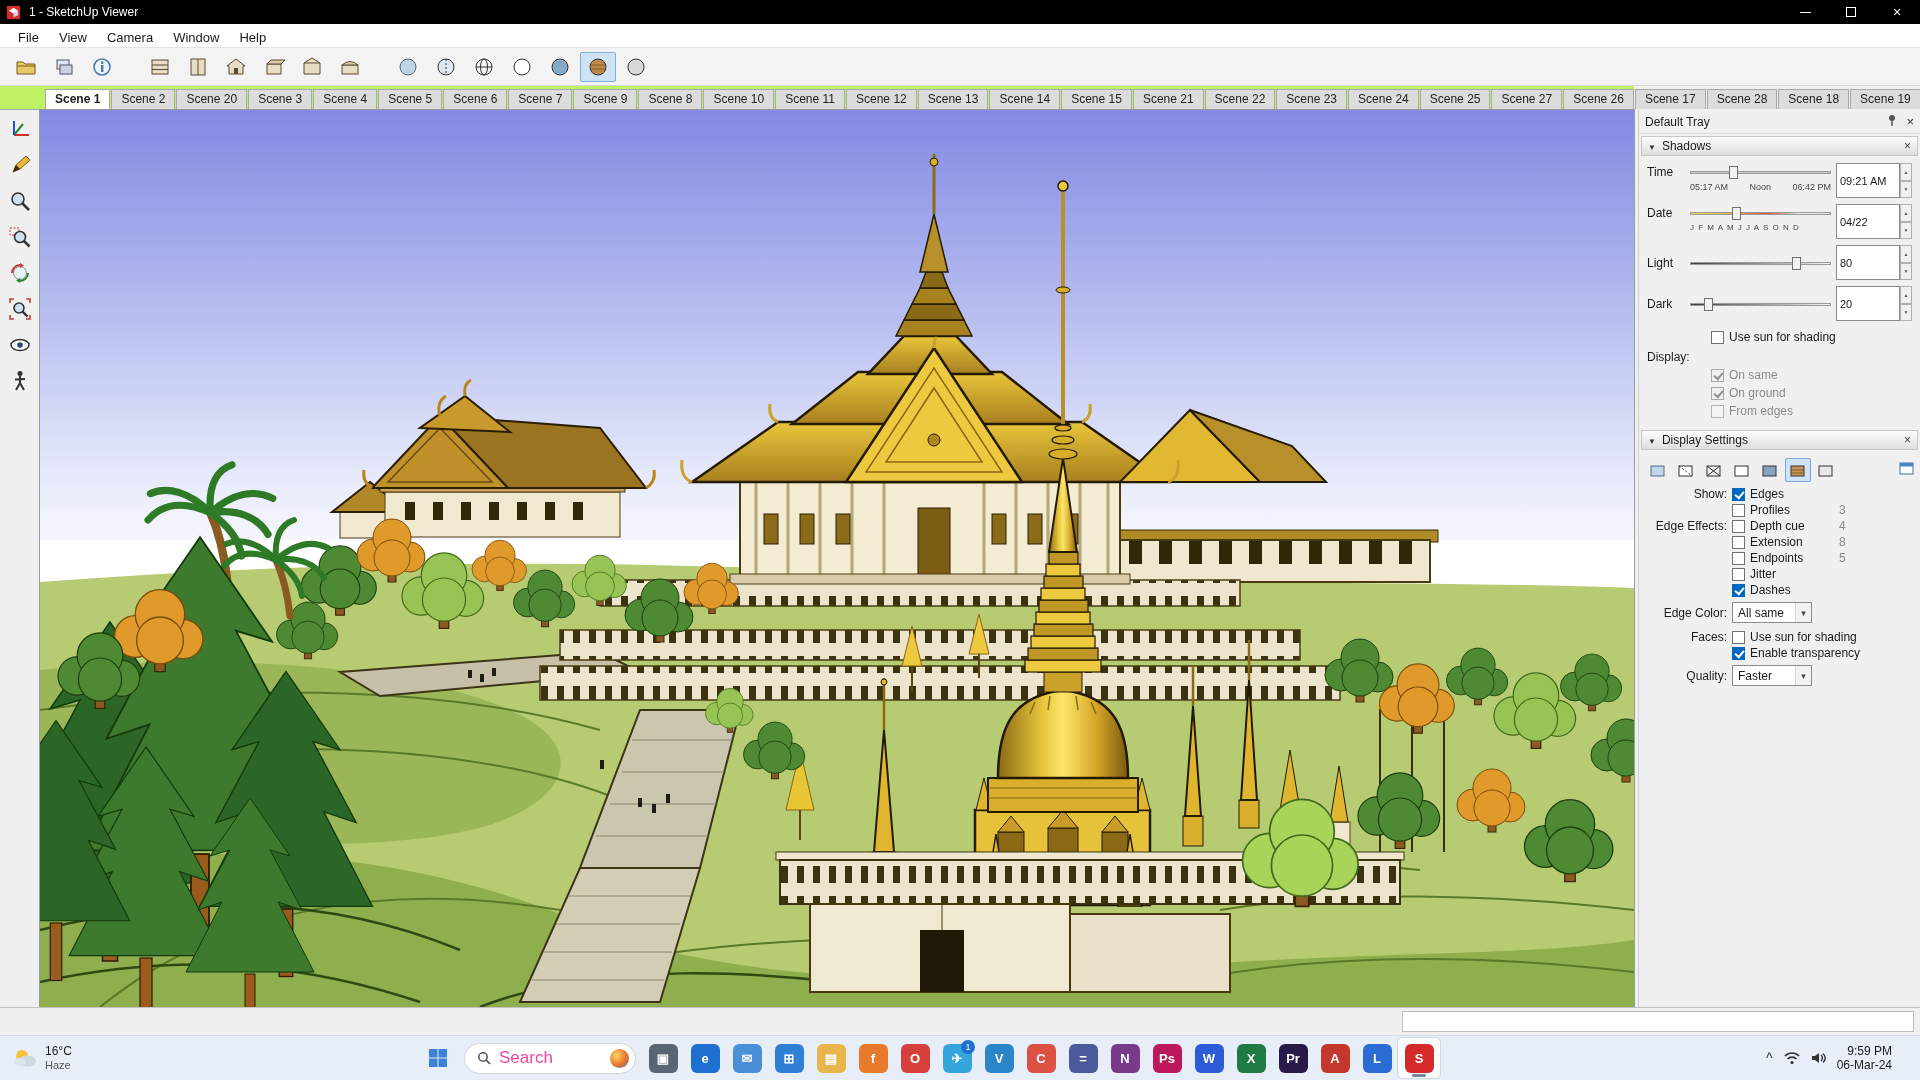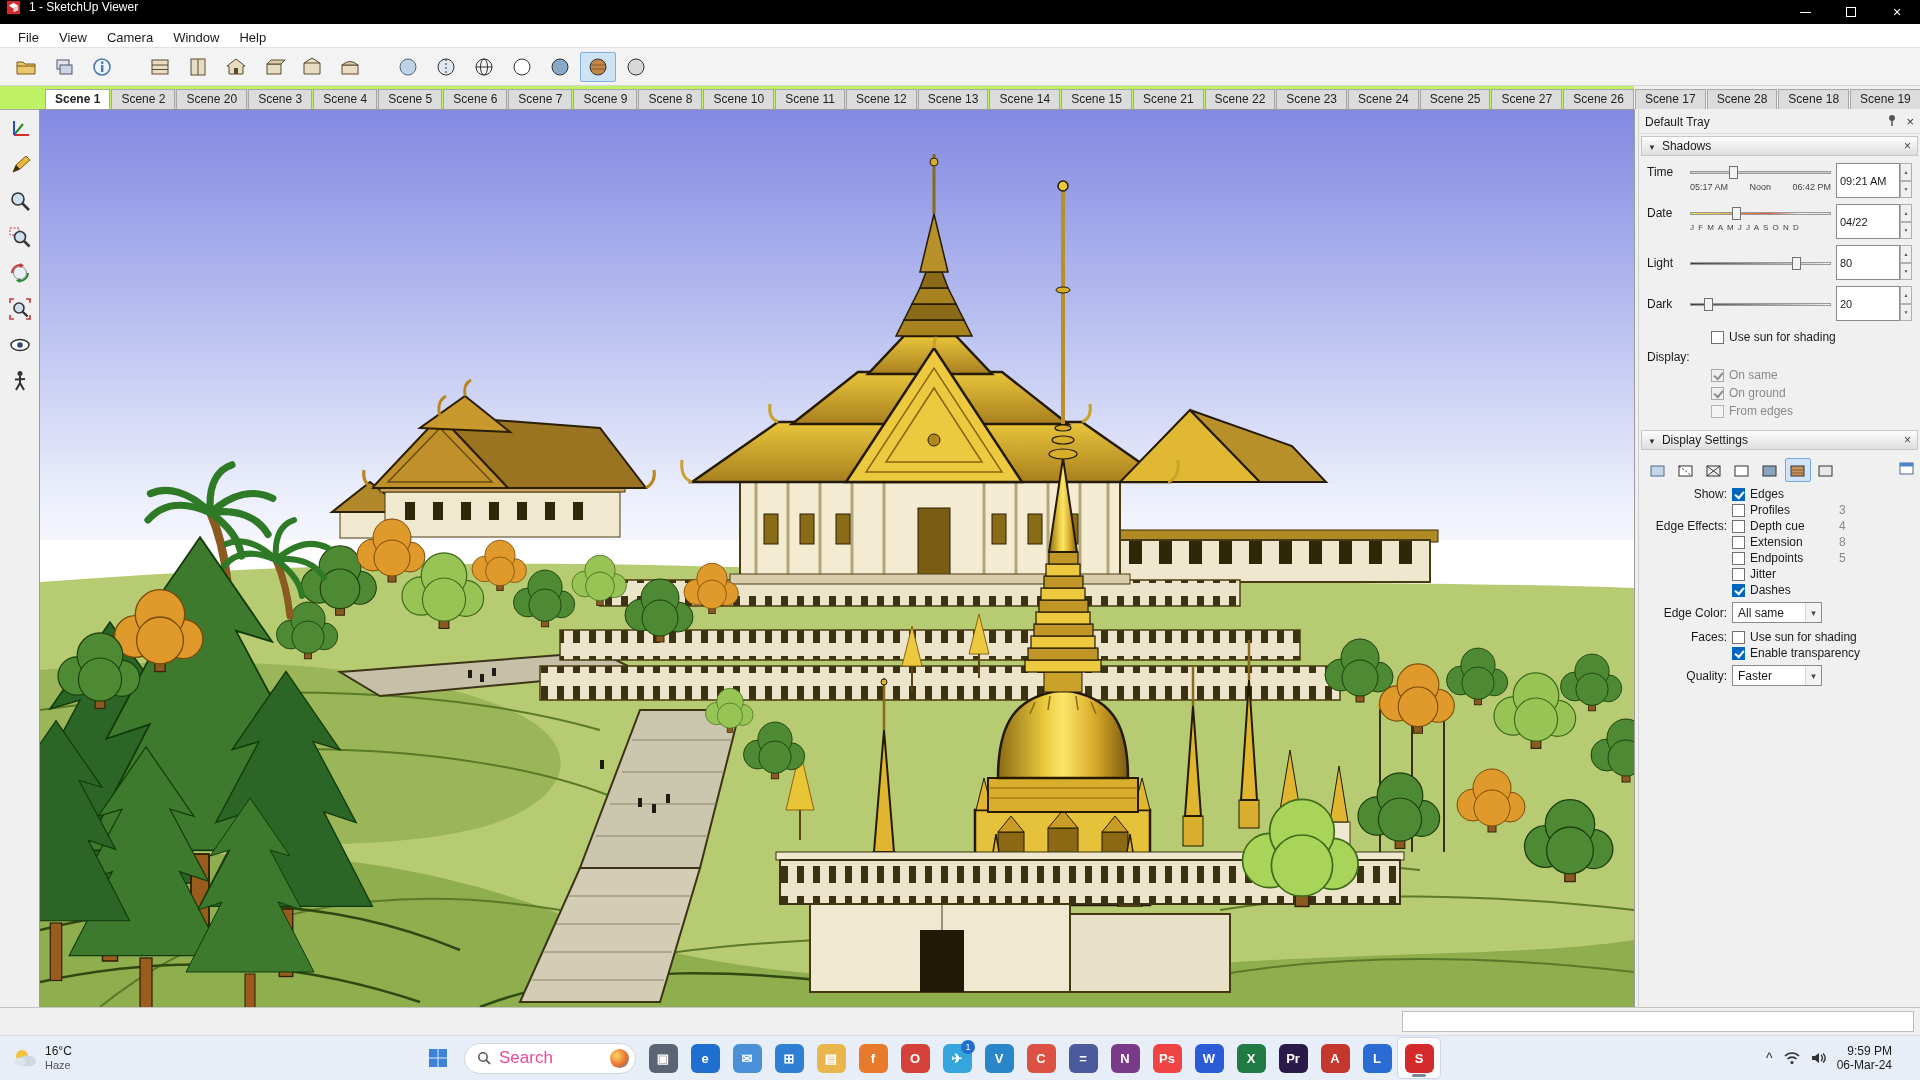--- a/index.html
+++ b/index.html
@@ -1,20 +1,20 @@
 <!DOCTYPE html>
 <html><head>
 <meta charset="utf-8">
 <style>
   *{margin:0;padding:0;box-sizing:border-box}
   html,body{width:1920px;height:1080px;overflow:hidden}
   body{font-family:"Liberation Sans",sans-serif;background:#f0f0f0;position:relative;font-size:13px;color:#1a1a1a}
 
   
-  .titlebar{position:absolute;left:0;top:0;width:1920px;height:24px;background:#000;display:flex;align-items:flex-start;color:#fff}
+  .titlebar{position:absolute;left:0;top:0;width:1920px;height:24px;background:#000;display:flex;align-items:center;color:#fff}
   .app-icon{width:15px;height:15px;margin:0 8px 0 6px}
   .titlebar .ttl{font-size:12px}
   .wctrls{margin-left:auto;display:flex;height:100%}
   .wctrl{width:46px;height:100%;display:flex;align-items:center;justify-content:center;color:#fff}
   .min-glyph{width:11px;height:1px;background:#fff;display:block}
   .max-glyph{width:10px;height:10px;border:1px solid #fff;display:block}
   .wctrl.close{font-size:14px}
 
   
   .menubar{position:absolute;left:0;top:24px;width:1920px;height:24px;background:#fff;border-bottom:1px solid #e2e2e2;display:flex;align-items:flex-end;padding-left:8px}
@@ -86,21 +86,21 @@
   .cbl{margin-left:5px;font-size:12px}
   .dim .cbl{color:#8a8a8a}
   .indent{padding-left:72px}
   .dlabel{padding:4px 8px 2px;font-size:12px}
   .stylerow{display:flex;gap:2px;align-items:center;padding:4px 6px}
   .stylebtn{width:26px;height:24px;border:1px solid transparent;display:flex;align-items:center;justify-content:center;border-radius:2px}
   .stylebtn.active{background:#cfe4f8;border-color:#7aa8d8}
   .dsrow{display:flex;align-items:center;padding:1px 8px;position:relative}
   .dslabel{width:80px;text-align:right;margin-right:5px;font-size:12px;flex:none}
   .val{position:absolute;left:200px;color:#8a8a8a;font-size:12px}
-  .dd-edge{width:90px}
+  .dd-edge{width:80px}
 
   
   .taskbar{position:absolute;left:0;top:1035px;width:1920px;height:45px;background:#e7eef7;border-top:1px solid #d4dde8;display:flex;align-items:center}
   .weather{display:flex;align-items:center;gap:7px;padding-left:12px;width:150px}
   .wtxt{display:flex;flex-direction:column;line-height:1.15}
   .wtemp{font-size:12px}
   .wdesc{font-size:11px;color:#555}
   .tb-center{display:flex;align-items:center;gap:6px;position:absolute;left:418px}
   .startbtn{width:40px;height:40px;display:flex;align-items:center;justify-content:center;border-radius:4px}
   .searchpill{width:172px;height:31px;background:#fff;border:1px solid #cfd6de;border-radius:16px;display:flex;align-items:center;padding:0 6px 0 12px;gap:8px}
@@ -974,21 +974,21 @@
           <span class="appglyph" style="background: rgb(74, 90, 154);">=</span>
 
         </span>
 
         <span class="appbtn">
           <span class="appglyph" style="background: rgb(122, 58, 138);">N</span>
 
         </span>
 
         <span class="appbtn">
-          <span class="appglyph" style="background: #ef4444;">Ps</span>
+          <span class="appglyph" style="background: #be185d;">Ps</span>
 
         </span>
 
         <span class="appbtn">
           <span class="appglyph" style="background: rgb(43, 91, 215);">W</span>
 
         </span>
 
         <span class="appbtn">
           <span class="appglyph" style="background: rgb(31, 122, 68);">X</span>

